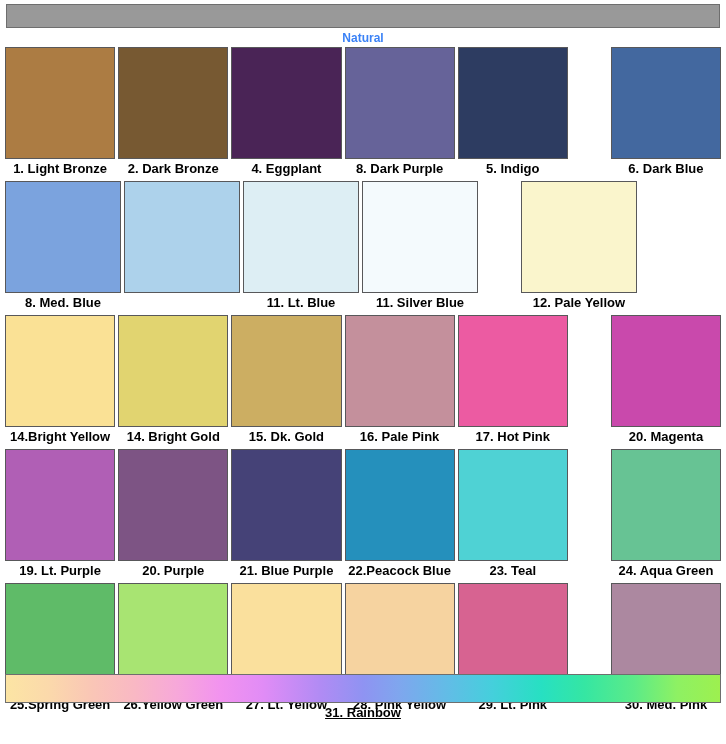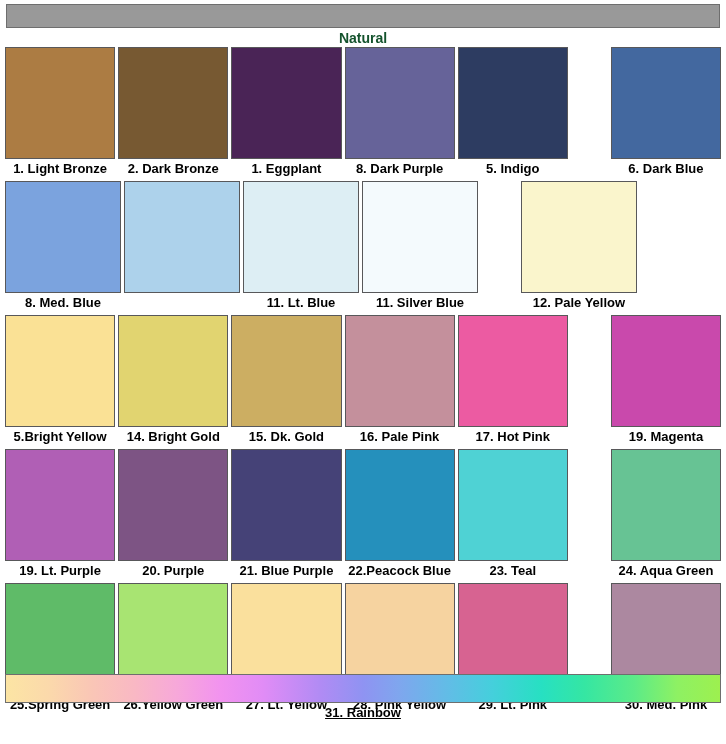--- a/index.html
+++ b/index.html
@@ -31,23 +31,23 @@
     border: 1px solid #6e6e6e;
     box-sizing: border-box;
   }
   
   .section-title {
     position: absolute;
     left: 0;
     top: 31px;
     width: 726px;
     text-align: center;
-    font-size: 14px;
+    font-size: 12px;
     font-weight: bold;
-    color: #14532d;
+    color: #3b82f6;
     letter-spacing: 0px;
     line-height: 14px;
   }
   
   .grid {
     position: absolute;
     left: 0;
     top: 47px;
     width: 726px;
   }
@@ -137,21 +137,21 @@
         <div class="cell">
           <div class="swatch" style="background: rgb(172, 124, 67);"></div>
           <div class="swatch-label">1. Light Bronze</div>
         </div>
         <div class="cell">
           <div class="swatch" style="background: rgb(119, 89, 50);"></div>
           <div class="swatch-label">2. Dark Bronze</div>
         </div>
         <div class="cell">
           <div class="swatch" style="background: rgb(74, 36, 86);"></div>
-          <div class="swatch-label">1. Eggplant</div>
+          <div class="swatch-label">4. Eggplant</div>
         </div>
         <div class="cell">
           <div class="swatch" style="background: rgb(102, 99, 153);"></div>
           <div class="swatch-label">8. Dark Purple</div>
         </div>
         <div class="cell">
           <div class="swatch" style="background: rgb(45, 60, 97);"></div>
           <div class="swatch-label">5. Indigo</div>
         </div>
         <div class="cell">
@@ -176,41 +176,41 @@
           <div class="swatch-label">11. Silver Blue</div>
         </div>
         <div class="cell">
           <div class="swatch" style="background: rgb(250, 245, 204);"></div>
           <div class="swatch-label">12. Pale Yellow</div>
         </div>
       </div>
       <div class="row">
         <div class="cell">
           <div class="swatch" style="background: rgb(250, 225, 149);"></div>
-          <div class="swatch-label">5.Bright Yellow</div>
+          <div class="swatch-label">14.Bright Yellow</div>
         </div>
         <div class="cell">
           <div class="swatch" style="background: rgb(225, 212, 112);"></div>
           <div class="swatch-label">14. Bright Gold</div>
         </div>
         <div class="cell">
           <div class="swatch" style="background: rgb(204, 174, 98);"></div>
           <div class="swatch-label">15. Dk. Gold</div>
         </div>
         <div class="cell">
           <div class="swatch" style="background: rgb(196, 144, 156);"></div>
           <div class="swatch-label">16. Pale Pink</div>
         </div>
         <div class="cell">
           <div class="swatch" style="background: rgb(236, 91, 162);"></div>
           <div class="swatch-label">17. Hot Pink</div>
         </div>
         <div class="cell">
           <div class="swatch" style="background: rgb(201, 73, 172);"></div>
-          <div class="swatch-label">19. Magenta</div>
+          <div class="swatch-label">20. Magenta</div>
         </div>
       </div>
       <div class="row">
         <div class="cell">
           <div class="swatch" style="background: rgb(176, 95, 181);"></div>
           <div class="swatch-label">19. Lt. Purple</div>
         </div>
         <div class="cell">
           <div class="swatch" style="background: rgb(125, 84, 132);"></div>
           <div class="swatch-label">20. Purple</div>

